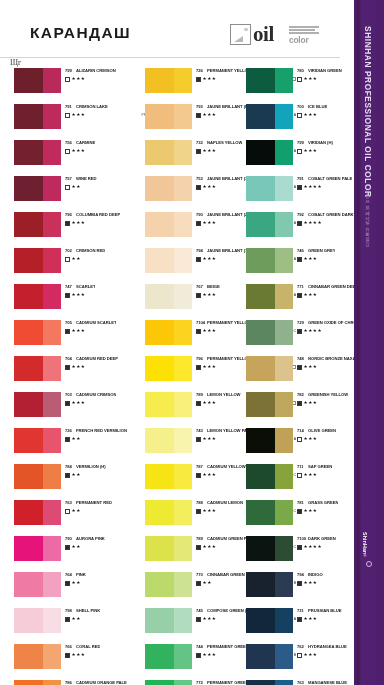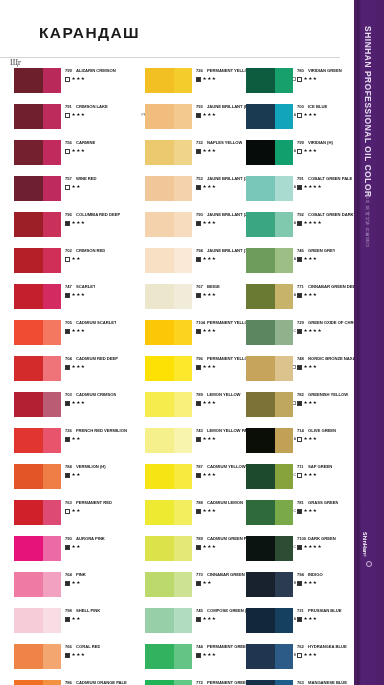--- a/index.html
+++ b/index.html
@@ -40,21 +40,21 @@
     width:4px;height:4px;border-radius:50%;
     border:.7px solid #cdbcd8;
   }
   
   .header{position:absolute;top:0;left:0;width:354px;height:66px;}
   .title{
     position:absolute;left:30px;top:24px;
     font-size:15.5px;font-weight:bold;color:#1b1b1b;
     letter-spacing:1.4px;line-height:17.5px;
   }
-  .title .l2{display:block;margin-left:9px;}
+  .title .l2{display:block;}
   .hr{
     position:absolute;left:0;top:57px;width:340px;height:1px;
     background:#d8d2d6;
   }
   .pagemark{
     position:absolute;left:10px;top:58px;
     font-size:8px;color:#3a3a3a;font-family:"Liberation Serif",serif;
   }
   
   .logo{position:absolute;right:32px;top:22px;height:24px;width:92px;}
@@ -130,20 +130,30 @@
 </head>
 <body>
 
 <div class="header">
   <div class="title">
     <span class="l2">КАРАНДАШ</span>
   </div>
   <div class="hr"></div>
   <div class="pagemark">Щг</div>
 
+  <div class="logo">
+    <div class="logo-box"></div>
+    <div class="logo-oil">oil</div>
+    <div class="logo-sub">
+        <i></i>
+        <i></i>
+        <i></i>
+      </div>
+    <div class="logo-word">color</div>
+  </div>
 </div>
 
 <div class="grid">
   <div class="col col1">
       <div class="row">
         <div class="sw">
           <div class="base" style="background: rgb(110, 31, 44);"></div>
           <div class="tint" style="background: rgb(185, 41, 90);"></div>
         </div>
         <div class="meta">

